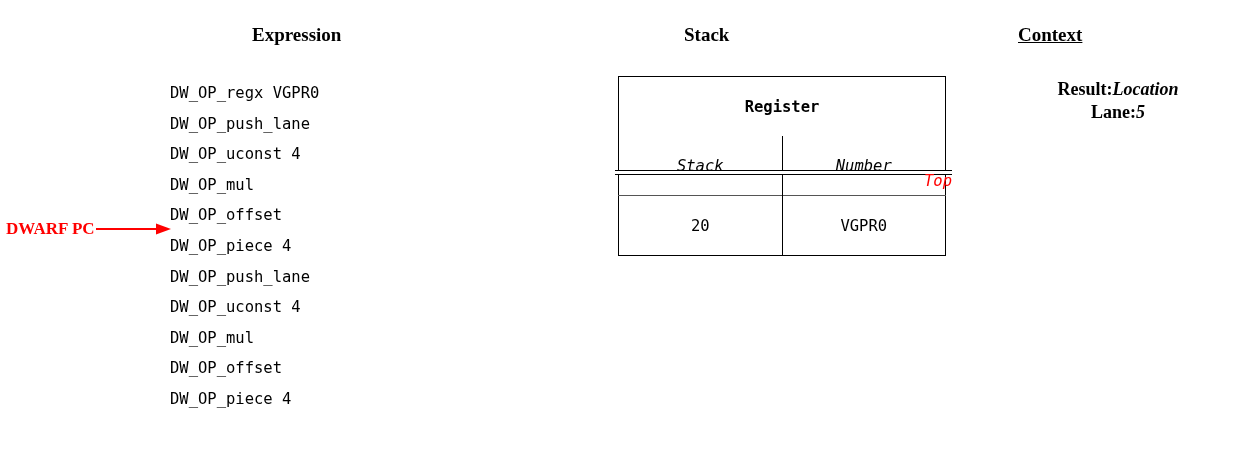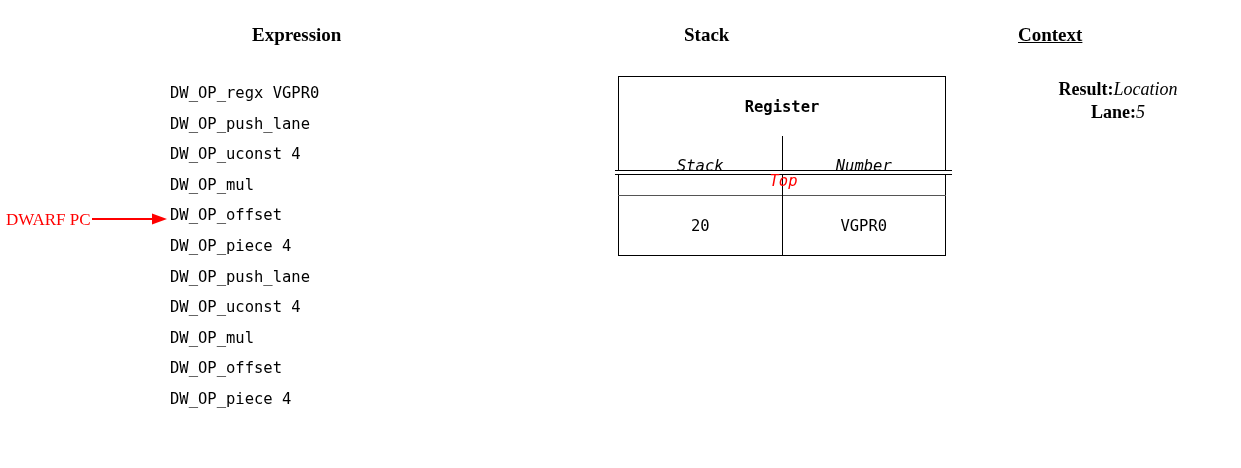--- a/index.html
+++ b/index.html
@@ -44,22 +44,23 @@
     white-space: pre;
   }
 
   
   #dwarf-pc-marker {
     position: absolute;
     left: 6px;
     top: 211px;
     height: 26px;
     display: flex;
-    align-items: flex-start;
+    align-items: flex-end;
     color: #ff0000;
+    font-weight: bold;
   }
   #dwarf-pc-label {
     font-family: "Liberation Serif", serif;
     font-size: 17px;
     color: #ff0000;
     white-space: nowrap;
     line-height: 1;
   }
   #dwarf-pc-arrow {
     display: block;
@@ -110,21 +111,21 @@
     height: 3px;
     border-top: 1.5px solid #000000;
     border-bottom: 1.5px solid #000000;
     background: #ffffff;
   }
   #stack-top-caption {
     position: absolute;
     left: 615px;
     top: 172px;
     width: 337px;
-    text-align: center;
+    text-align: right;
     font-family: "DejaVu Sans Mono", "Liberation Mono", monospace;
     font-style: italic;
     font-size: 15.5px;
     color: #ff0000;
     white-space: pre;
   }
 
   
   #context-block {
     position: absolute;
@@ -133,21 +134,21 @@
     width: 200px;
     text-align: center;
   }
   .ctx-line {
     font-family: "Liberation Serif", serif;
     font-size: 18px;
     line-height: 23px;
     white-space: nowrap;
   }
   .ctx-key   { font-weight: bold; }
-  .ctx-value { font-style: italic; }
+  .ctx-value { font-style: italic; font-weight: bold; }
 </style>
 </head>
 <body>
 
 <div class="col-heading" id="heading-expression">Expression</div>
 
 <div class="col-heading" id="heading-stack">Stack</div>
 
 <div class="col-heading" id="heading-context">Context</div>
 

